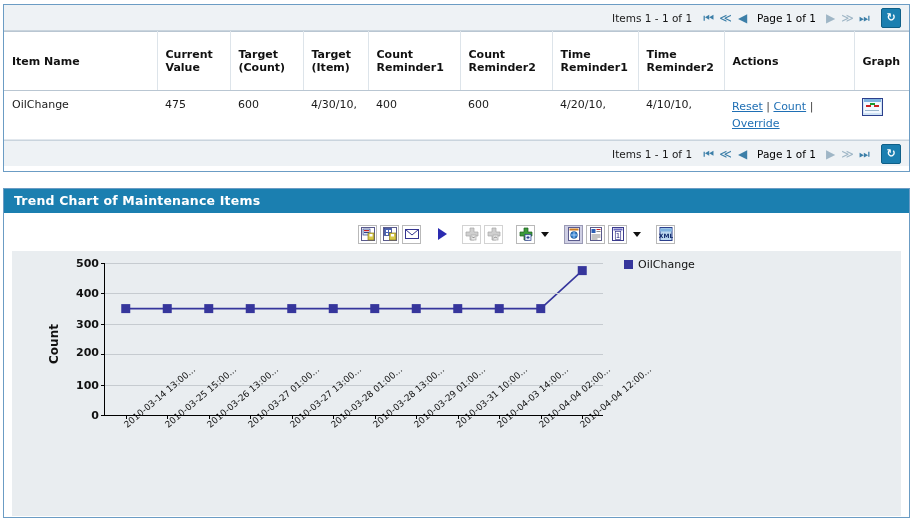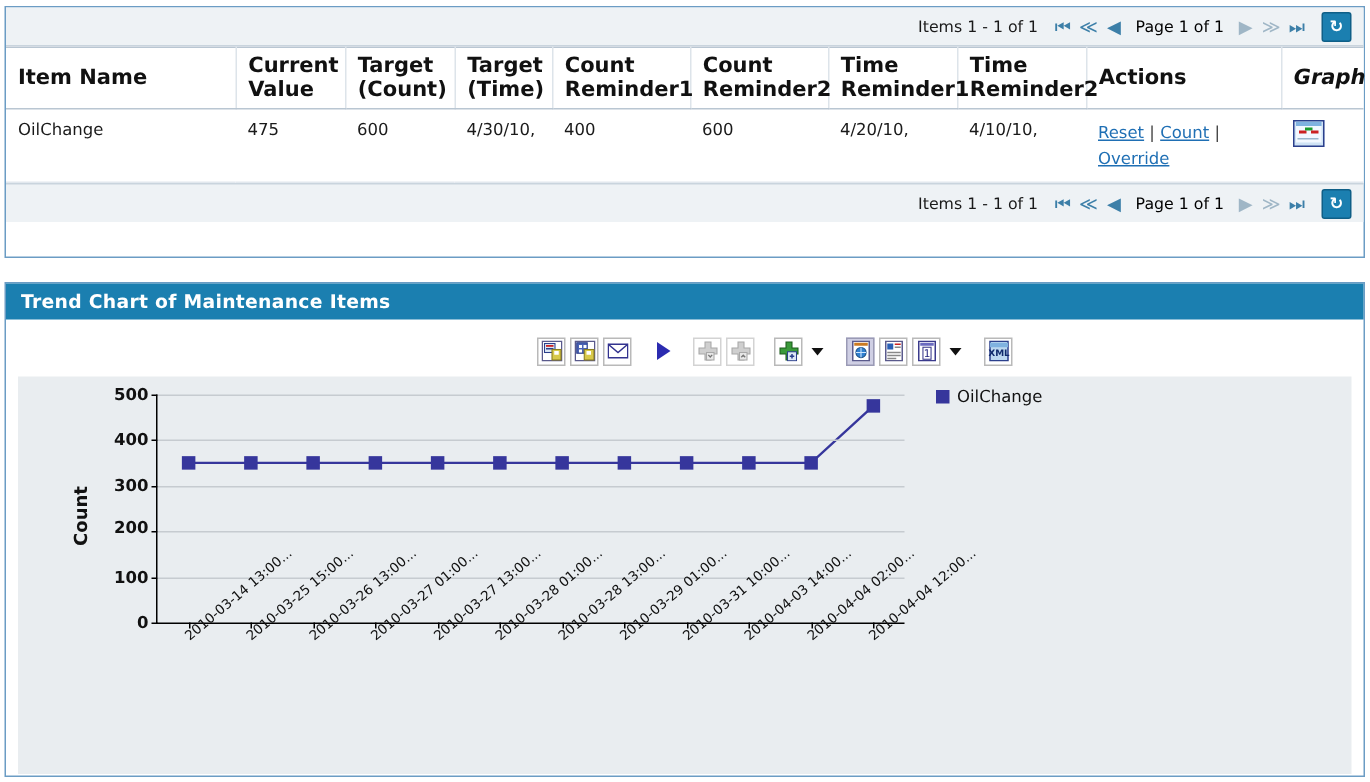--- a/index.html
+++ b/index.html
@@ -51,26 +51,26 @@
     border-radius:2px;
     display:inline-flex;align-items:center;justify-content:center;
     color:#fff;font-size:11px;font-weight:bold;line-height:1;
   }
   table.grid{border-collapse:collapse;width:100%;table-layout:fixed;}
   table.grid th{
     background:#ffffff;
     border-top:1px solid #b9c6d2;
     border-bottom:1px solid #b9c6d2;
     border-right:1px solid #dde4ea;
-    font-size:14px;font-weight:bold;text-align:left;
-    padding:4px 8px;vertical-align:middle;
+    font-size:11px;font-weight:bold;text-align:left;
+    padding:16px 8px;vertical-align:middle;
     color:#111;
     height:34px;box-sizing:border-box;
   }
-  table.grid th:last-child{border-right:none;font-style:italic;}
+  table.grid th:last-child{border-right:none;}
   table.grid td{
     border-bottom:1px solid #e2e8ee;
     padding:7px 8px;vertical-align:top;
     font-size:11px;color:#1a1a1a;
     background:#fff;
   }
   .link{color:#1f6fb4;text-decoration:underline;cursor:pointer;}
   .sep{color:#444;}
   .graph-ico{
     width:19px;height:16px;display:inline-block;
@@ -172,21 +172,21 @@
           <col style="width:86px">
           <col style="width:86px">
         <col style="width:130px">
           <col style="width:55px">
       </colgroup>
       <thead>
         <tr>
           <th>Item Name</th>
           <th>Current Value</th>
           <th>Target (Count)</th>
-          <th>Target (Time)</th>
+          <th>Target (Item)</th>
           <th>Count Reminder1</th>
           <th>Count Reminder2</th>
           <th>Time Reminder1</th>
           <th>Time Reminder2</th>
           <th>Actions</th>
           <th>Graph</th>
         </tr>
       </thead>
       <tbody>
         <tr style="height:46px;">

